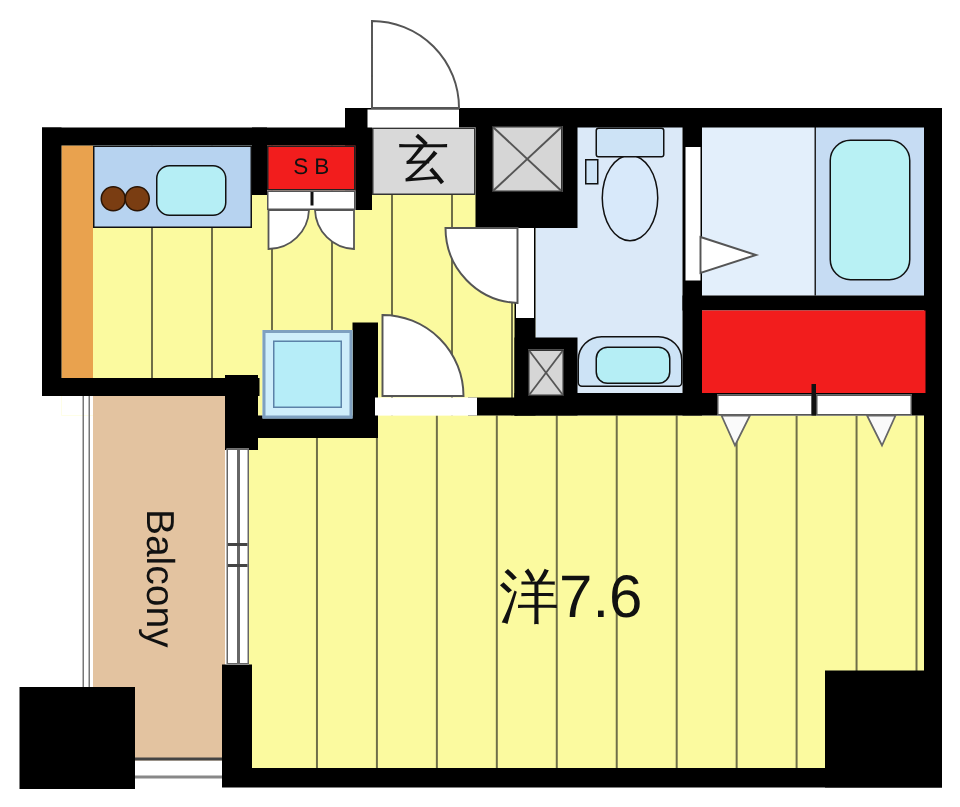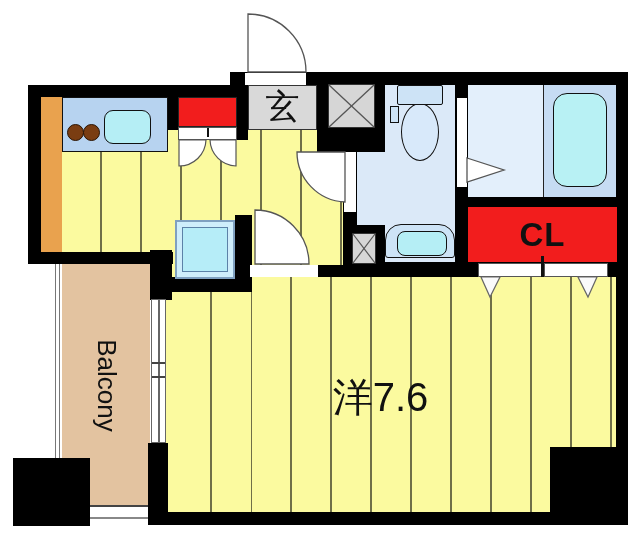--- a/index.html
+++ b/index.html
@@ -109,20 +109,20 @@
     <g stroke="#555" stroke-width="1.3">
       <line x1="329" y1="85" x2="374" y2="127"></line>
         <line x1="374" y1="85" x2="329" y2="127"></line>
     </g>
     <g stroke="#555" stroke-width="1.2">
       <line x1="353" y1="234" x2="375" y2="263"></line>
         <line x1="375" y1="234" x2="353" y2="263"></line>
     </g>
   </svg>
 
+  <div class="label" style="left:178px;top:97px;width:59px;height:29px;font-size:15px;letter-spacing:4px;padding-left:4px;">SB</div>
   <div class="label" style="left:248px;top:84px;width:69px;height:46px;font-size:34px;">玄</div>
-  <div class="label" style="left:468px;top:207px;width:149px;height:55px;font-size:33px;font-weight:600;letter-spacing:1px;">CL</div>
   <div class="label" style="left:303px;top:372px;width:155px;height:50px;font-size:40px;text-align:center;">洋7.6</div>
   <div class="label" style="left:62px;top:264px;width:88px;height:243px;">
     <span style="transform:rotate(90deg);font-size:26px;white-space:nowrap;color:#111;">Balcony</span>
   </div>
 
 </div>
 
 </body></html>

